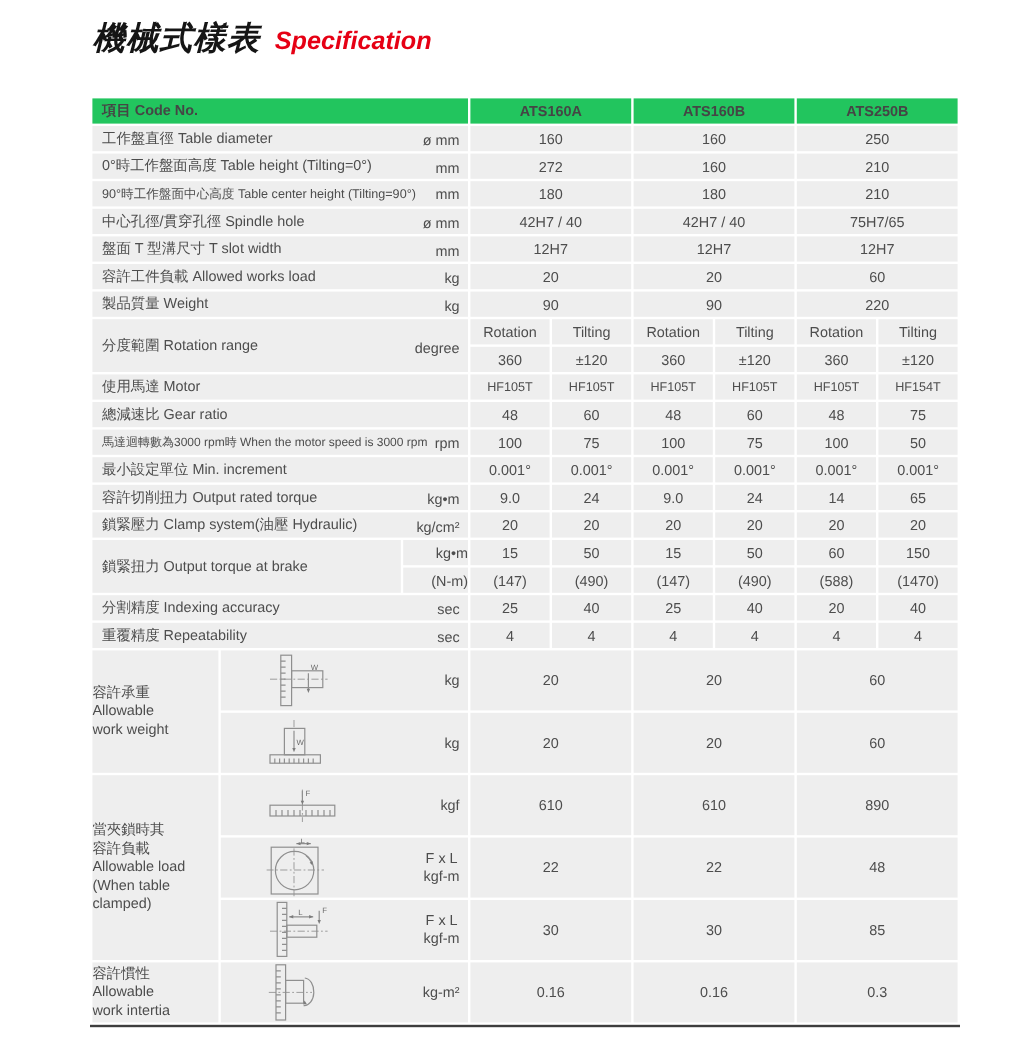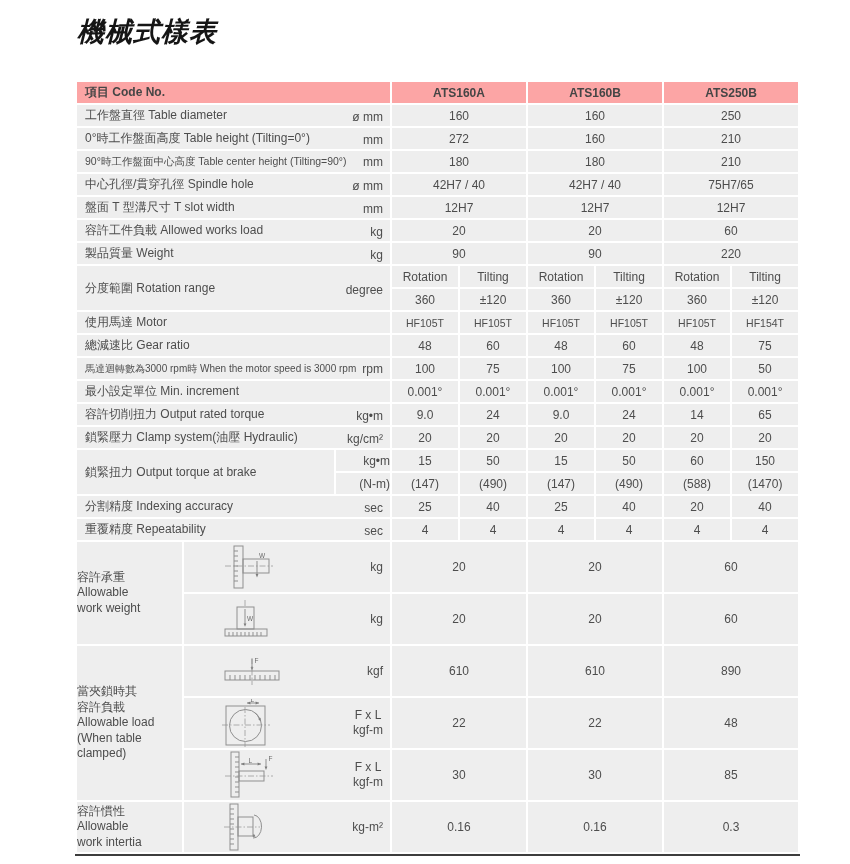--- a/index.html
+++ b/index.html
@@ -4,21 +4,21 @@
 <style>
   html,body{margin:0;padding:0;background:#fff;}
   body{width:850px;height:864px;overflow:hidden;
        font-family:"Liberation Sans","DejaVu Sans",sans-serif;color:#4d4d4d;}
   .page{padding:12px 0 0 75px;}
   .titlebar{display:flex;align-items:baseline;gap:12px;margin:2px 0 30px 2px;}
   .t-zh{font-size:27px;font-weight:bold;font-style:italic;color:#151515;letter-spacing:1px;}
   .t-en{font-size:21px;font-weight:bold;font-style:italic;}
   table.spec{border-collapse:separate;border-spacing:2px;table-layout:fixed;width:725px;}
   table.spec td{background:#eeeeee;font-size:12px;vertical-align:middle;padding:0;overflow:hidden;}
-  tr.hd td{background:#fca5a5;font-weight:bold;color:#454545;height:21px;}
+  tr.hd td{background:#22c55e;font-weight:bold;color:#454545;height:21px;}
   tr.hd td.hlab{text-align:left;padding-left:8px;}
   tr.hd td.hmodel{text-align:center;}
   tr.dr td{height:21px;}
   .lr{display:flex;justify-content:space-between;align-items:flex-end;padding:0 7px 0 8px;}
   .lbl{white-space:nowrap;}
   .lbl.sm{font-size:10px;}
   .lbl.sm2{font-size:10.5px;}
   .unit{margin-left:4px;white-space:nowrap;}
   td.v{text-align:center;}
   td.v.smv{font-size:10.5px;}
@@ -34,20 +34,21 @@
   svg .dd{stroke:#9a9a9a;stroke-width:0.8;fill:none;stroke-dasharray:6 2 1.5 2;}
   svg .ah{fill:#7c7c7c;stroke:none;}
   svg text{font-size:6.5px;fill:#6a6a6a;font-family:"Liberation Sans",sans-serif;}
 </style>
 </head>
 <body>
 
 <div class="page">
   <div class="titlebar">
     <span class="t-zh">機械式樣表</span>
+    <span class="t-en" style="color: rgb(230, 0, 20);">Specification</span>
   </div>
   <table class="spec">
     <colgroup>
       <col style="width:105px">
         <col style="width:150px">
         <col style="width:54px">
       <col style="width:66px">
         <col style="width:66px">
         <col style="width:66px">
       <col style="width:66px">

